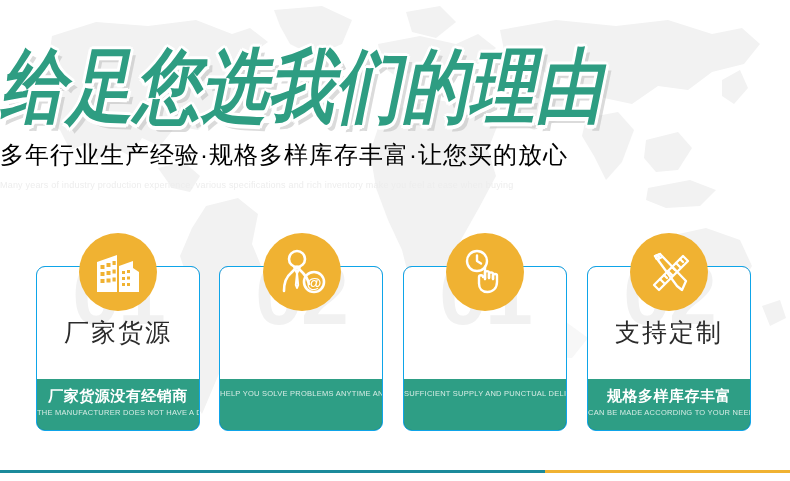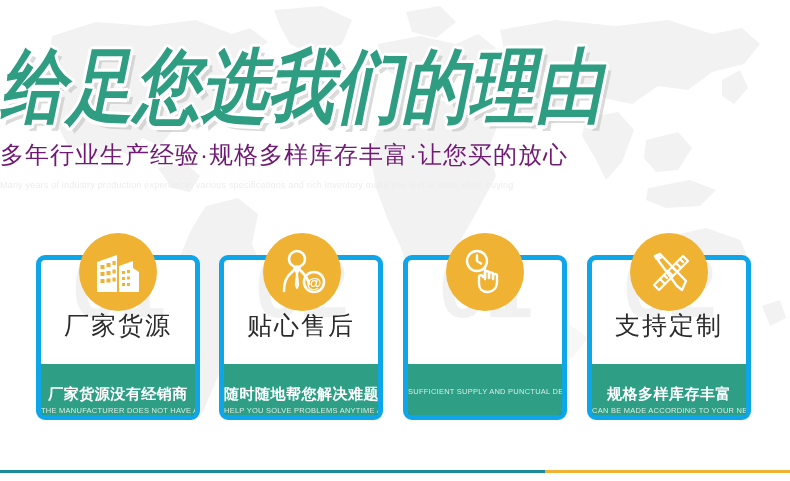--- a/index.html
+++ b/index.html
@@ -38,39 +38,39 @@
     text-shadow:
       3px 0 0 #ffffff, -3px 0 0 #ffffff, 0 3px 0 #ffffff, 0 -3px 0 #ffffff,
       2px 2px 0 #ffffff, -2px 2px 0 #ffffff, 2px -2px 0 #ffffff, -2px -2px 0 #ffffff,
       5px 5px 0 rgba(190,190,190,.55);
     transform:scaleY(1.22) scaleX(1.0);
     transform-origin:center top;
   }
   .sub-title-cn{
     position:absolute;left:0;top:140px;width:790px;
     font-size:24px;line-height:30px;
-    color:#701a75;
+    color:#000000;
     letter-spacing:1px;
     white-space:nowrap;
   }
   .sub-title-en{
     position:absolute;left:0;top:179px;width:790px;
     font-size:9px;line-height:12px;
     color:#ededed;
     letter-spacing:.2px;
     white-space:nowrap;
   }
 
   
   .cards{
     position:absolute;left:36px;top:233px;width:718px;height:205px;
   }
   .card{
-    position:absolute;top:22px;width:164px;height:165px;
-    border:5px solid #0ea5e9;
+    position:absolute;top:33px;width:164px;height:165px;
+    border:1px solid #0ea5e9;
     border-radius:9px;
     background:#0369a1;
     box-sizing:border-box;
     overflow:hidden;
   }
   .card.c0{left:0px;}
   .card.c1{left:183px;}
   .card.c2{left:367px;}
   .card.c3{left:551px;text-decoration:underline;}
 
@@ -93,21 +93,21 @@
     font-size:25px;line-height:30px;
     color:#2b2b2b;
     letter-spacing:2px;
     white-space:nowrap;
   }
   .card-foot{
     position:absolute;left:0;bottom:0;width:100%;height:51px;
     background:#2e9e85;
     text-align:center;
     box-sizing:border-box;
-    padding-top:20px;
+    padding-top:7px;
   }
   .foot-cn{
     font-size:15px;line-height:19px;
     color:#ffffff;font-weight:bold;
     letter-spacing:.5px;white-space:nowrap;
   }
   .foot-en{
     margin-top:3px;
     font-size:7.5px;line-height:10px;
     color:#d6ece5;
@@ -203,24 +203,22 @@
       </div>
       <div class="card-foot">
         <div class="foot-cn">厂家货源没有经销商</div>
         <div class="foot-en">The manufacturer does not have a dealer</div>
       </div>
     </div>
 
     <div class="card c1">
       <div class="card-body">
         <div class="watermark">02</div>
-        <div class="card-title">贴心售后</div>
       </div>
       <div class="card-foot">
-        <div class="foot-cn">随时随地帮您解决难题</div>
         <div class="foot-en">Help you solve problems anytime and anywhere</div>
       </div>
     </div>
 
     <div class="card c2">
       <div class="card-body">
         <div class="watermark">01</div>
       </div>
       <div class="card-foot">
         <div class="foot-en">Sufficient supply and punctual delivery</div>

